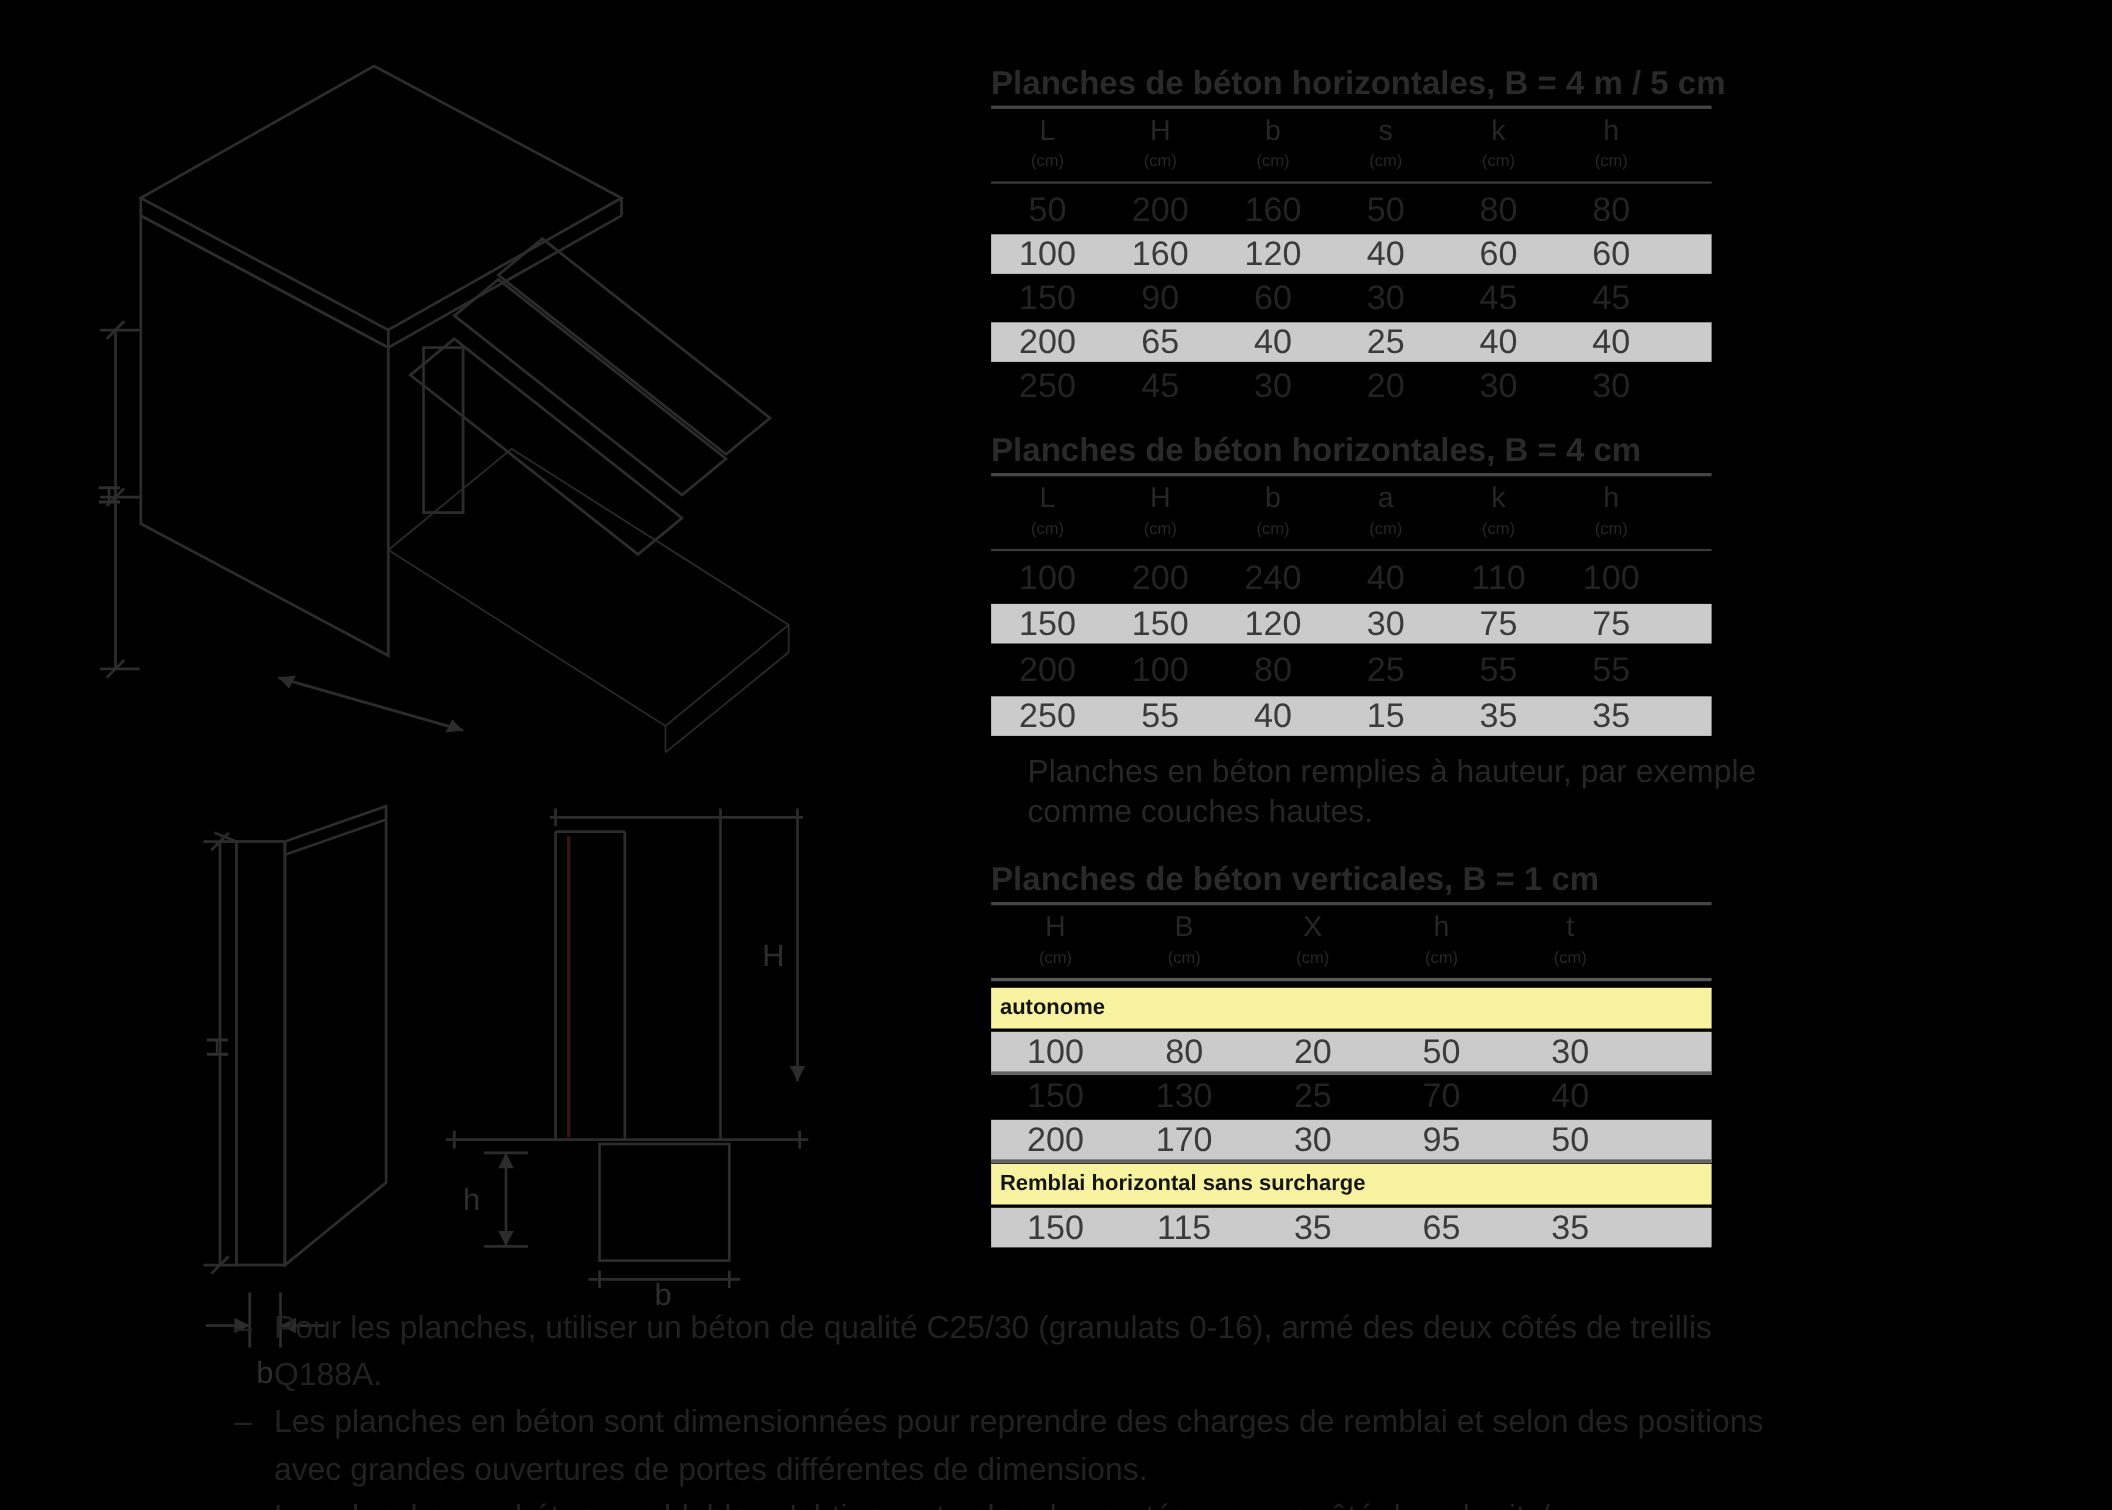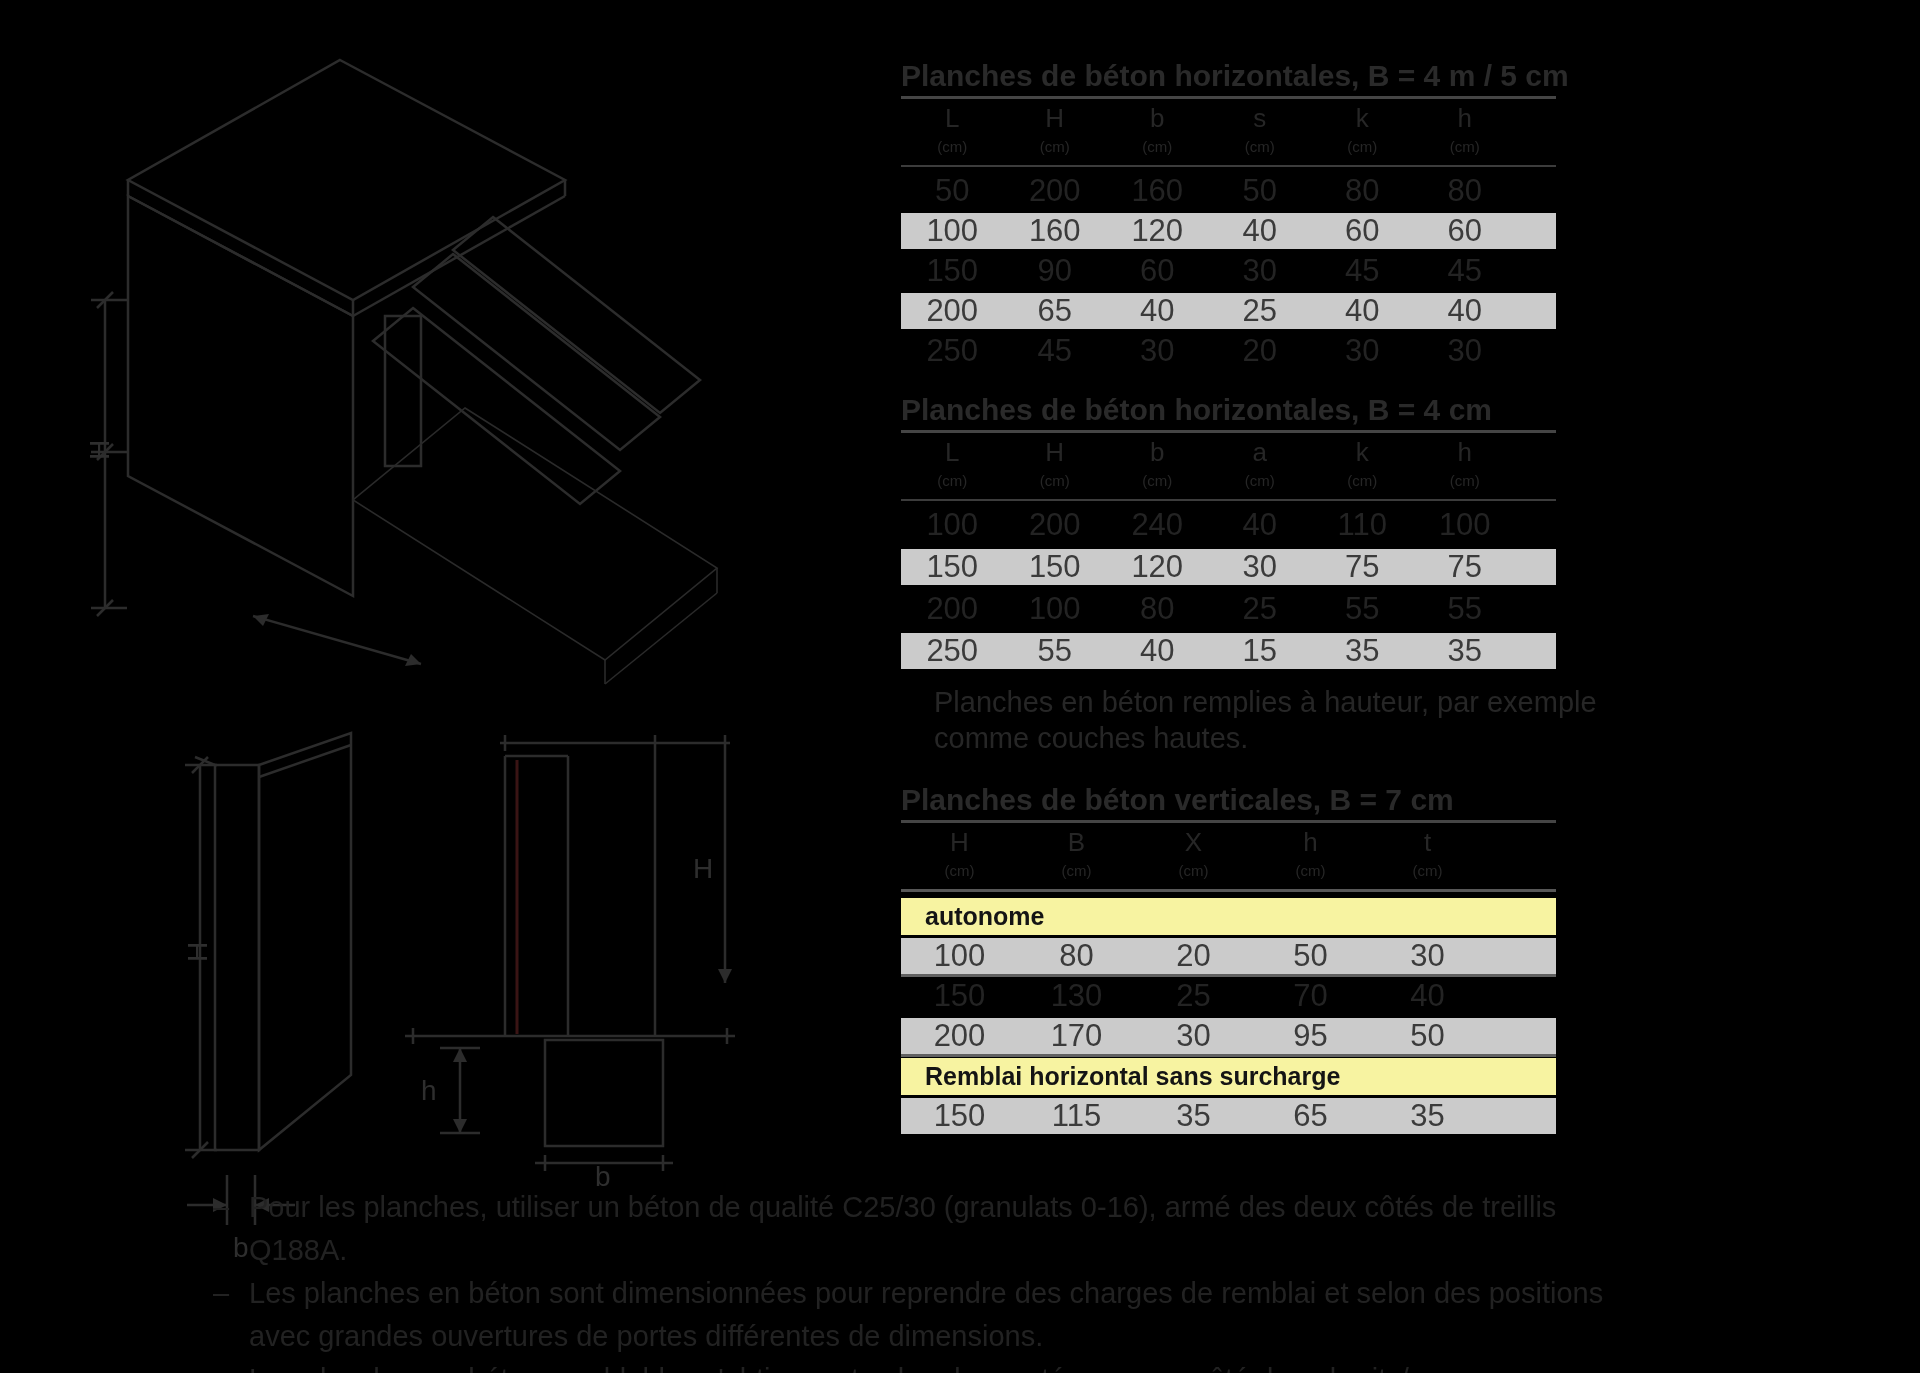--- a/index.html
+++ b/index.html
@@ -19,21 +19,21 @@
   .rule-mid{height:2px;background:#3c3c3c;margin:4px 0 6px 0;}
   #t3 .rule-mid{height:3px;background:#575757;}
   .drow{display:flex;height:36px;line-height:36px;margin-bottom:4px;font-size:31px;padding-right:40px;}
   #t2 .drow{margin-bottom:6px;}
   #t3 .drow{padding-right:70px;}
   .drow .dcell{flex:1;text-align:center;}
   .vis{background:#cbcbcb;color:#3b3b3b;}
   .hid{background:transparent;color:#232323;}
   .ul{border-bottom:3px solid #616161;margin-bottom:1px;}
   .band{background:#f7f3a1;height:37px;line-height:37px;margin-bottom:3px;}
-  .band-label{font-size:25px;font-weight:bold;color:#141414;padding-left:24px;}
+  .band-label{font-size:20px;font-weight:bold;color:#141414;padding-left:8px;}
   
   .note{position:absolute;left:893px;top:684px;font-size:29px;line-height:36px;color:#262626;margin-left:41px;}
   .footnotes{position:absolute;left:213px;top:1186px;width:1445px;color:#222222;
              font-size:29px;line-height:43px;}
   .fitem{display:flex;}
   .fdash{width:36px;flex:none;}
   .ftext{flex:1;}
   
   .art{stroke:#2c2c2c;stroke-width:2.5;fill:none;}
   .artthin{stroke:#2a2a2a;stroke-width:1.6;fill:none;}
@@ -274,21 +274,21 @@
       <div class="drow vis">
         <span class="dcell">250</span>
         <span class="dcell">55</span>
         <span class="dcell">40</span>
         <span class="dcell">15</span>
         <span class="dcell">35</span>
         <span class="dcell">35</span>
       </div>
     </div>
   <div class="tbl" id="t3">
-      <div class="tbl-title">Planches de béton verticales, B = 7 cm</div>
+      <div class="tbl-title">Planches de béton verticales, B = 1 cm</div>
       <div class="rule-title"></div>
       <div class="hrow letters">
         <span class="hcell">H</span>
         <span class="hcell">B</span>
         <span class="hcell">X</span>
         <span class="hcell">h</span>
         <span class="hcell">t</span>
       </div>
       <div class="hrow units">
         <span class="hcell">(cm)</span>

